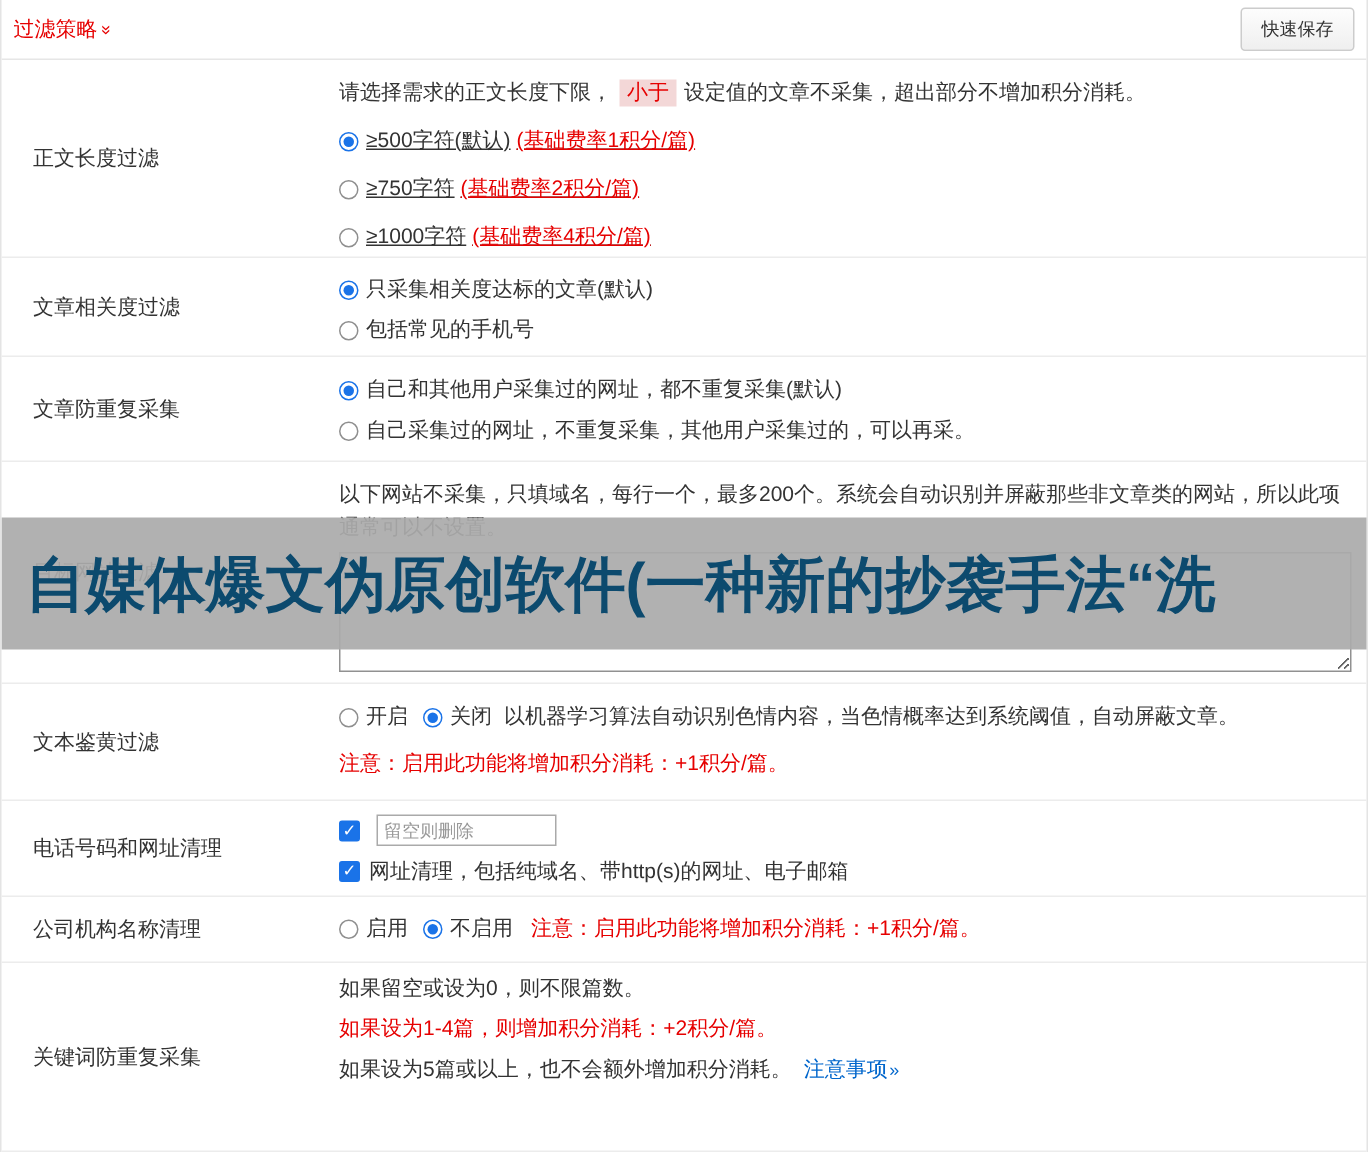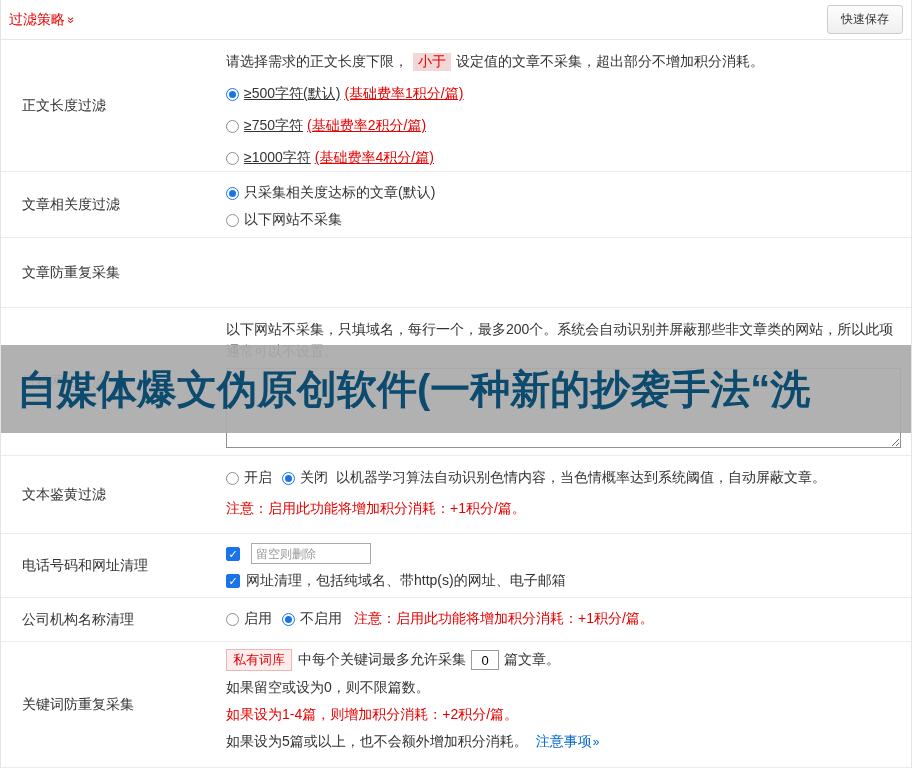--- a/index.html
+++ b/index.html
@@ -105,27 +105,37 @@
 
   <div class="row r2">
     <div class="row-label">文章相关度过滤</div>
     <div class="row-content">
       <div class="line pt12">
         <span class="radio checked"></span>
         <span>只采集相关度达标的文章(默认)</span>
       </div>
       <div class="line mt9">
         <span class="radio"></span>
-        <span>以下网站不采集</span>
+        <span>包括常见的手机号</span>
       </div>
     </div>
   </div>
 
   <div class="row r3">
     <div class="row-label">文章防重复采集</div>
+    <div class="row-content">
+      <div class="line pt13">
+        <span class="radio checked"></span>
+        <span>自己和其他用户采集过的网址，都不重复采集(默认)</span>
+      </div>
+      <div class="line mt9">
+        <span class="radio"></span>
+        <span>自己采集过的网址，不重复采集，其他用户采集过的，可以再采。</span>
+      </div>
+    </div>
   </div>
 
   <div class="row r4">
     <div class="row-label">目标网站过滤</div>
     <div class="row-content">
       <div class="note-text">以下网站不采集，只填域名，每行一个，最多200个。系统会自动识别并屏蔽那些非文章类的网站，所以此项通常可以不设置。</div>
       <textarea class="blocked" style=""></textarea>
     </div>
   </div>
 
@@ -167,26 +177,20 @@
         <span class="radio checked gap-l"></span>
         <span>不启用</span>
         <span class="red" style="margin-left:12px;">注意：启用此功能将增加积分消耗：+1积分/篇。</span>
       </div>
     </div>
   </div>
 
   <div class="row r8">
     <div class="row-label">关键词防重复采集</div>
     <div class="row-content">
-      <div class="line pt7">
-        <span class="tag">私有词库</span>
-        <span>中每个关键词最多允许采集</span>
-        <input class="small-num" value="0" style="">
-        <span>篇文章。</span>
-      </div>
       <div class="line mt8">如果留空或设为0，则不限篇数。</div>
       <div class="line mt9 red">如果设为1-4篇，则增加积分消耗：+2积分/篇。</div>
       <div class="line mt9">
         <span>如果设为5篇或以上，也不会额外增加积分消耗。</span>
         <span class="link"><span>注意事项</span><span class="chev" style="transform:none;margin-left:1px;">»</span></span>
       </div>
     </div>
   </div>
 
   <div class="watermark">

